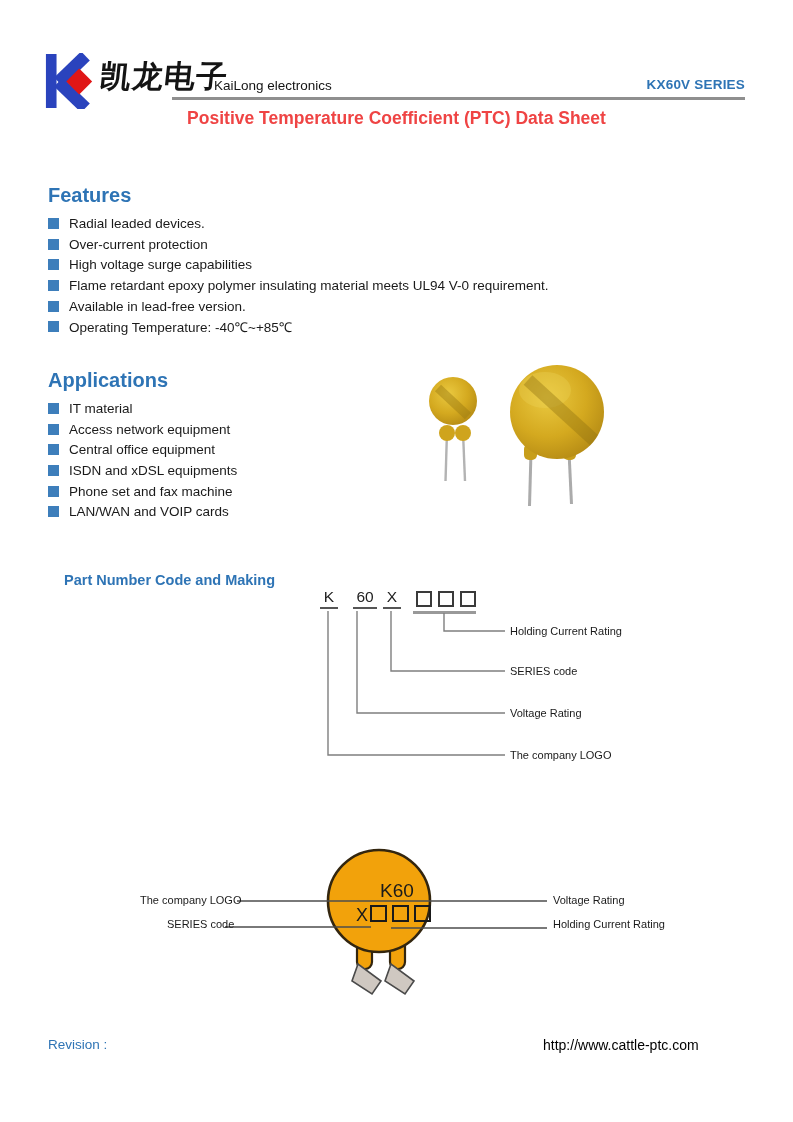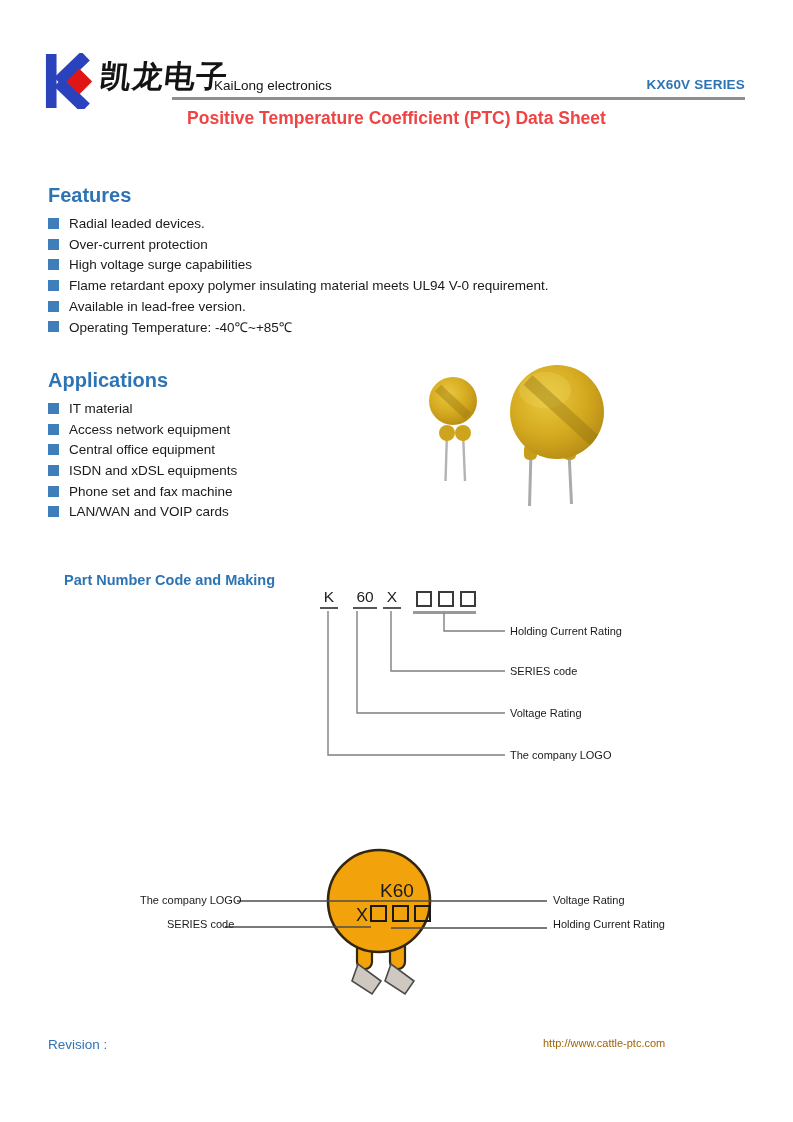--- a/index.html
+++ b/index.html
@@ -53,21 +53,21 @@
   .mlbl-series  { left:167px; top:918px; }
   .mlbl-voltage { left:553px; top:894px; }
   .mlbl-holding { left:553px; top:918px; }
 
   
   .photo-svg { position:absolute; left:415px; top:360px; }
   .diagram-layer { position:absolute; left:0; top:0; pointer-events:none; }
 
   
   .footer-revision { position:absolute; left:48px; top:1037px; font-size:13.5px; color:#2E74B5; }
-  .footer-url { position:absolute; left:543px; top:1037px; font-size:11px; color:#a16207; cursor:pointer; }
+  .footer-url { position:absolute; left:543px; top:1037px; font-size:14px; color:#000000; cursor:pointer; }
 </style>
 </head>
 <body>
 
 <div class="page">
 
   <svg class="logo-svg" width="54" height="56" viewBox="0 0 56 56">
     <rect x="2" y="0" width="11" height="56" fill="#2A43BD"></rect>
     <line x1="15" y1="29" x2="43" y2="2" stroke="#2A43BD" stroke-width="13"></line>
     <line x1="15" y1="29" x2="43" y2="56" stroke="#2A43BD" stroke-width="13"></line>

